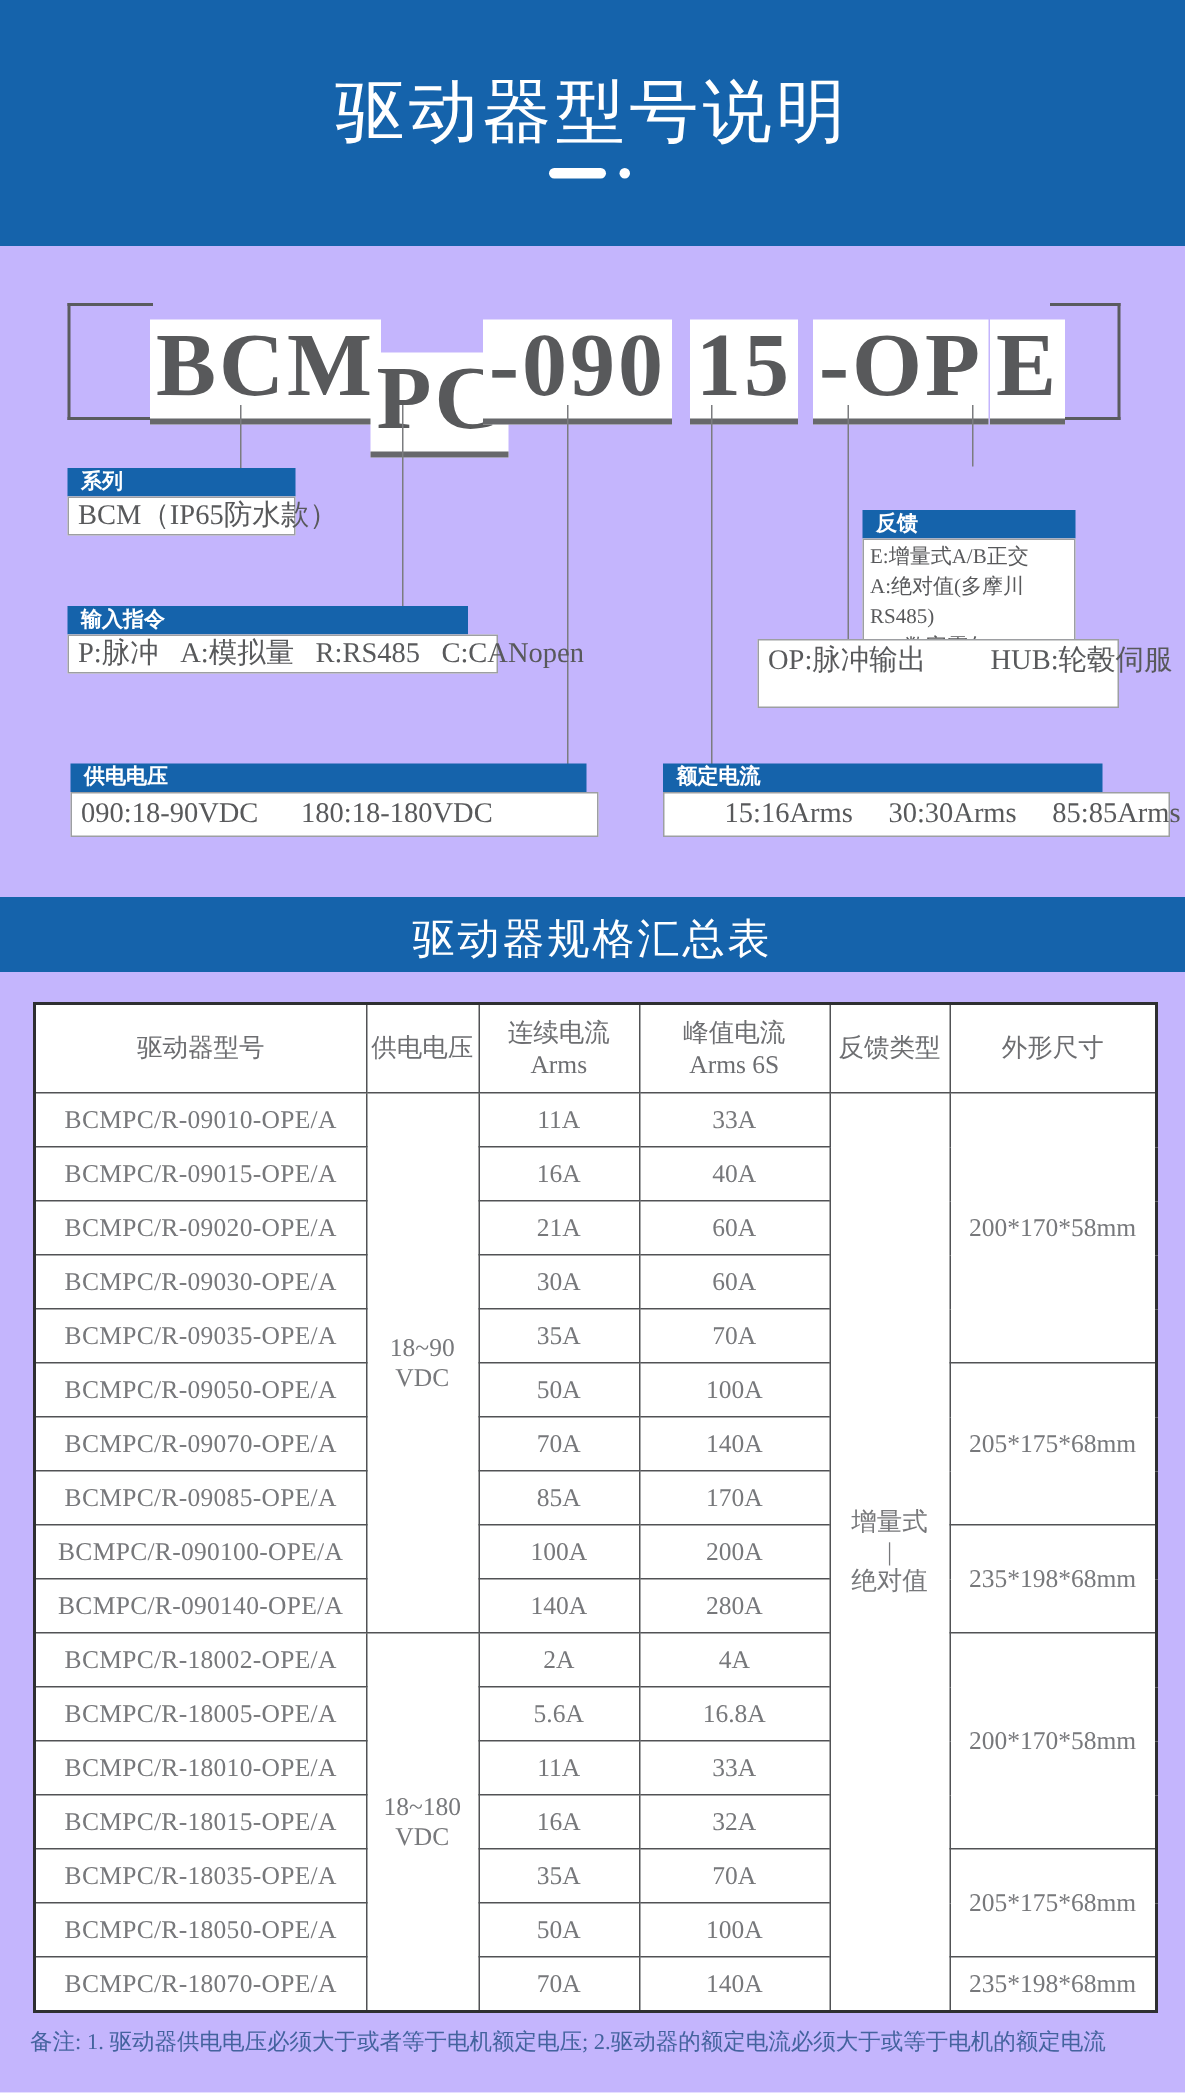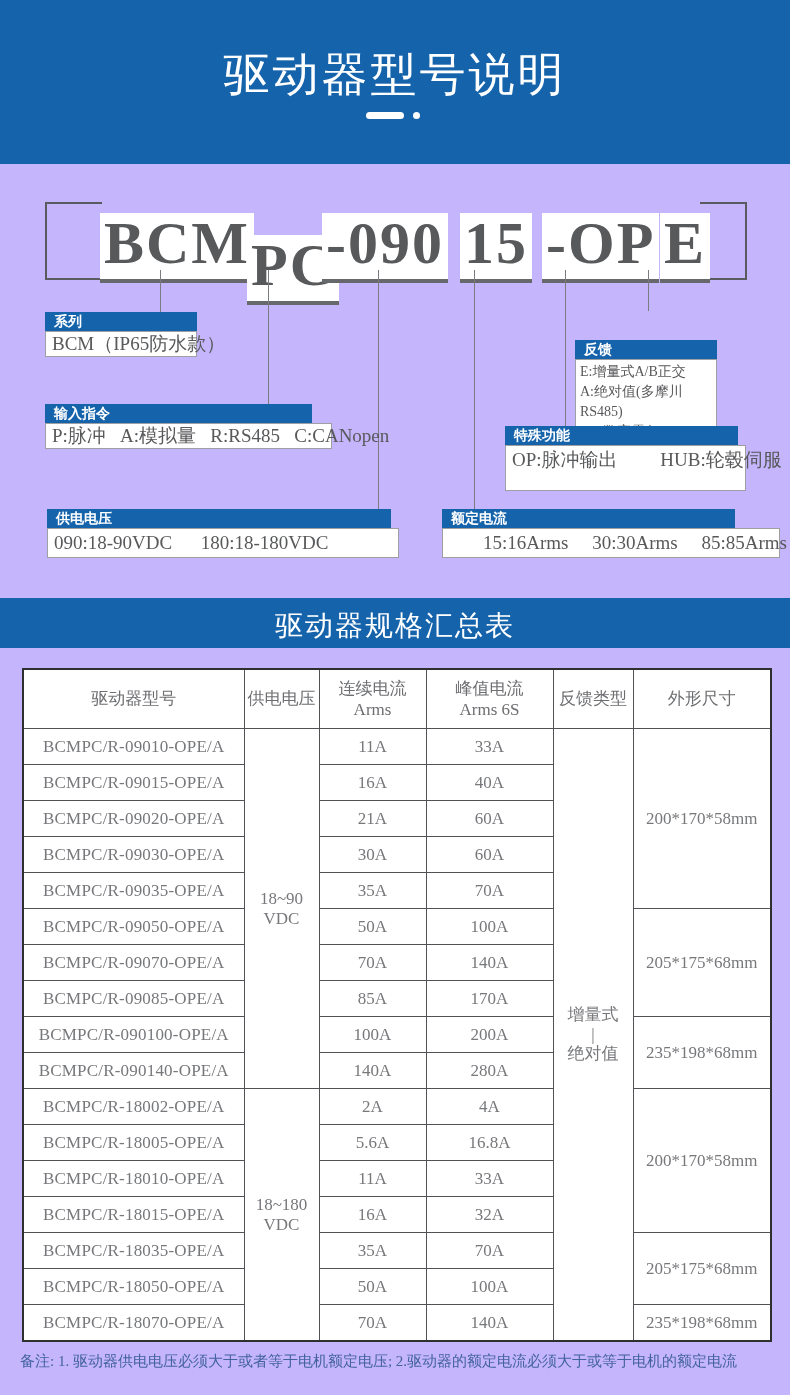--- a/index.html
+++ b/index.html
@@ -104,21 +104,20 @@
 A:绝对值(多摩川RS485)
 CH:数字霍尔</div>
   </div>
 
   <div class="callout co-input">
     <div class="co-title">输入指令</div>
     <div class="co-body">P:脉冲   A:模拟量   R:RS485   C:CANopen</div>
   </div>
 
   <div class="callout co-special">
-    <div class="co-title">特殊功能</div>
     <div class="co-body">OP:脉冲输出         HUB:轮毂伺服</div>
   </div>
 
   <div class="callout co-voltage">
     <div class="co-title">供电电压</div>
     <div class="co-body">090:18-90VDC      180:18-180VDC</div>
   </div>
 
   <div class="callout co-current">
     <div class="co-title">额定电流</div>

